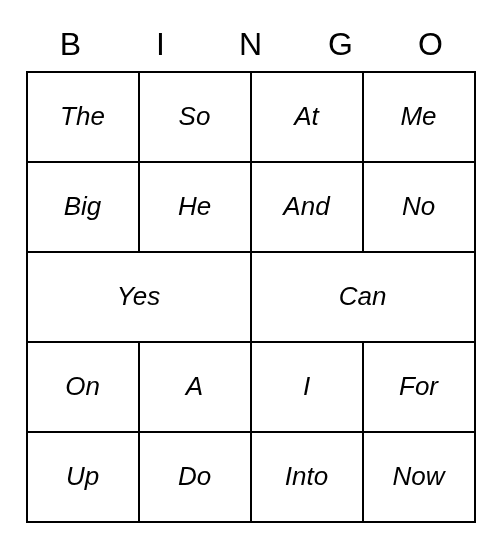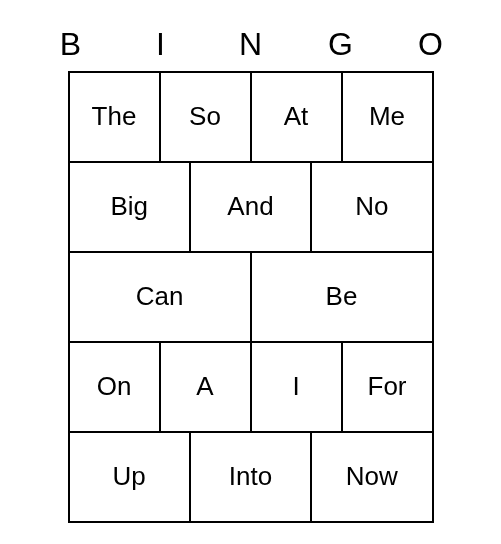--- a/index.html
+++ b/index.html
@@ -33,21 +33,22 @@
     .bingo-header-cell {
       flex: 1;
       text-align: center;
       font-size: 32px;
       font-weight: normal;
       padding: 4px 0;
     }
 
     .bingo-grid {
       border: 2px solid #000;
-      width: 366px;
+      width: 450px;
+      font-style: italic;
     }
 
     .bingo-row {
       display: flex;
       border-bottom: 2px solid #000;
     }
 
     .bingo-row:last-child {
       border-bottom: none;
     }
@@ -80,32 +81,34 @@
     </div>
   <div class="bingo-grid">
   <div class="bingo-row">
         <div class="bingo-cell">The</div>
         <div class="bingo-cell">So</div>
         <div class="bingo-cell">At</div>
         <div class="bingo-cell">Me</div>
       </div>
       <div class="bingo-row">
         <div class="bingo-cell">Big</div>
+        <div class="bingo-cell">He</div>
         <div class="bingo-cell">And</div>
         <div class="bingo-cell">No</div>
       </div>
       <div class="bingo-row">
+        <div class="bingo-cell">Yes</div>
         <div class="bingo-cell">Can</div>
-        <div class="bingo-cell">Be</div>
       </div>
       <div class="bingo-row">
         <div class="bingo-cell">On</div>
         <div class="bingo-cell">A</div>
         <div class="bingo-cell">I</div>
         <div class="bingo-cell">For</div>
       </div>
       <div class="bingo-row">
         <div class="bingo-cell">Up</div>
+        <div class="bingo-cell">Do</div>
         <div class="bingo-cell">Into</div>
         <div class="bingo-cell">Now</div>
       </div>
     </div>
 </div>
 
 </body></html>

